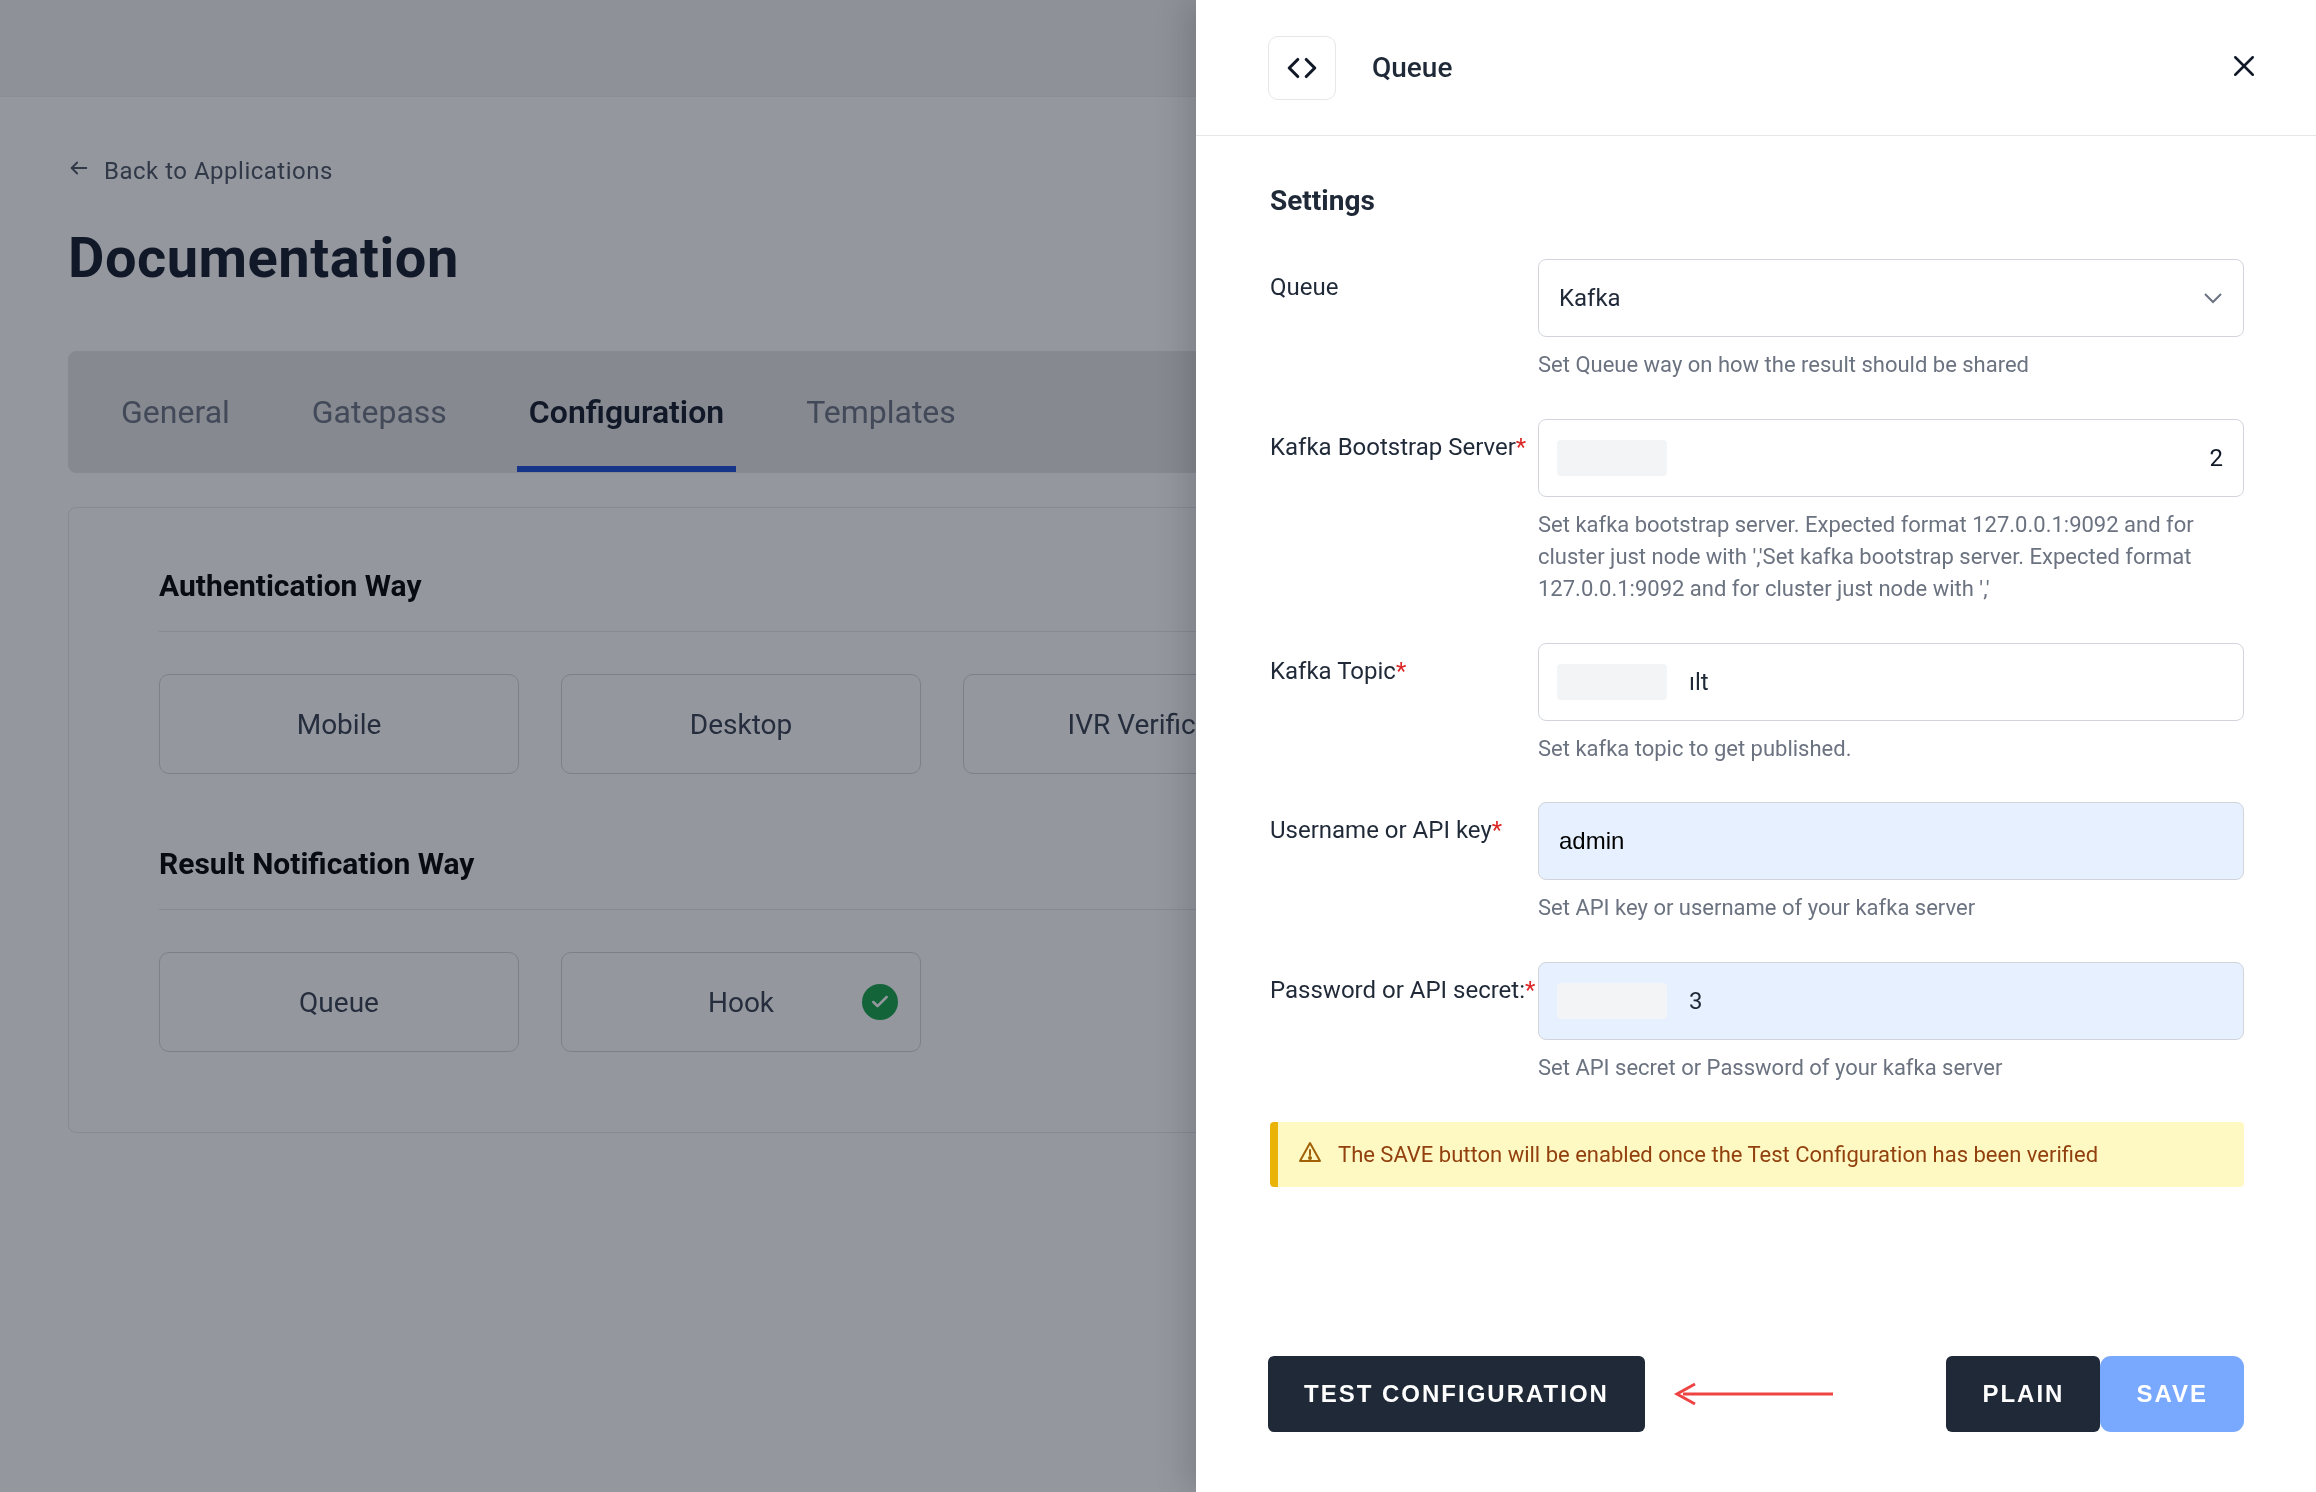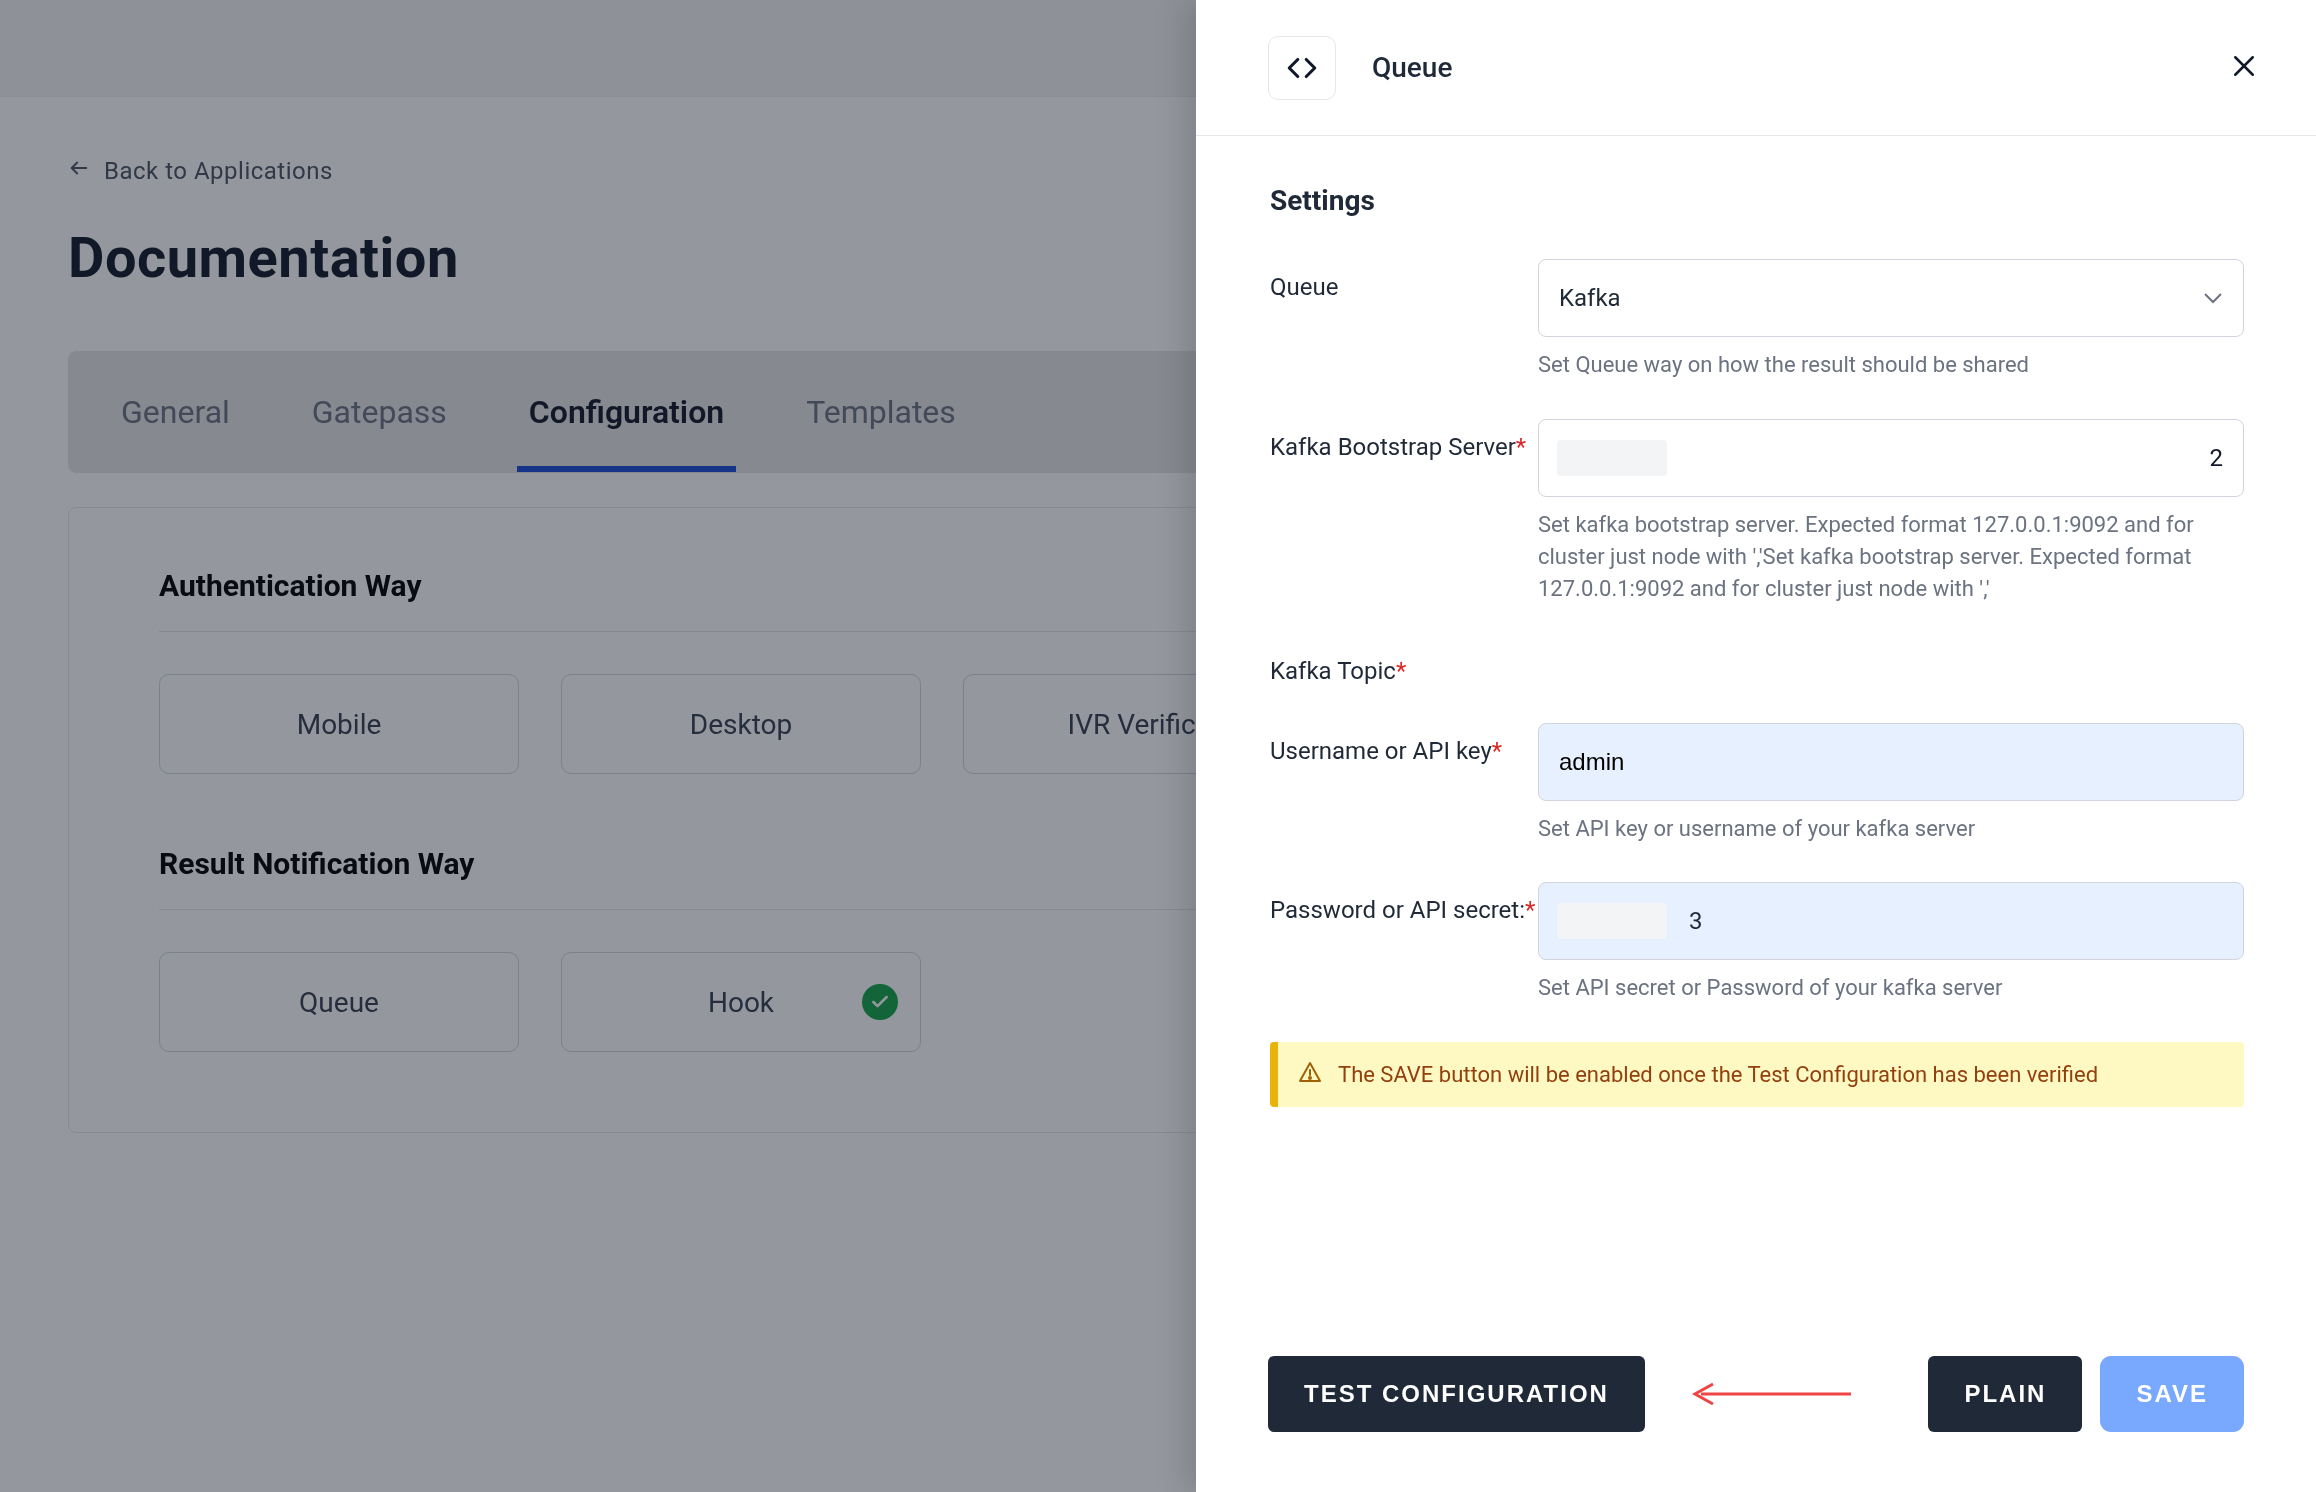--- a/index.html
+++ b/index.html
@@ -60,21 +60,21 @@
 
   .helper { margin-top:12px; font-size:22px; color:#6b7280; line-height:1.45; }
 
   .switch { width:78px; height:44px; border-radius:999px; background:#e5e7eb; position:relative; border:1px solid #d1d5db; cursor:pointer; }
   .switch .knob { position:absolute; top:4px; left:4px; width:34px; height:34px; border-radius:50%; background:#22c55e; transition:left .15s; }
   .switch.on .knob { left:38px; }
 
   .banner { display:flex; align-items:center; gap:16px; background:#fef9c3; border-left:8px solid #eab308; padding:18px 20px; border-radius:4px; font-size:22px; color:#92400e; margin-top:8px; }
   .banner svg { width:24px; height:24px; flex:0 0 auto; }
 
-  .drawer-footer { padding: 50px 72px 60px 72px; display:flex; align-items:center; gap:18px; }
+  .drawer-footer { padding: 50px 72px 60px 72px; display:flex; align-items:center; }
   .btn { height:76px; padding:0 36px; border:none; border-radius:6px; font-size:24px; font-weight:700; letter-spacing:2px; cursor:pointer; }
   .btn.dark { background:#1f2937; color:#fff; }
   .btn.primary { background:#79a8ff; color:#fff;border-radius:11px; }
   .footer-spacer { flex:1; }
 
   
   .anno-arrow { display:flex; align-items:center; margin-left: 20px; }
   .anno-arrow svg { width:170px; height:26px; }
 </style>
 </head>
@@ -178,20 +178,27 @@
           <div class="input">
             <span class="masked-pill"></span>
             <span class="masked-right">2</span>
           </div>
           <div class="helper">Set kafka bootstrap server. Expected format 127.0.0.1:9092 and for cluster just node with ','Set kafka bootstrap server. Expected format 127.0.0.1:9092 and for cluster just node with ','</div>
         </div>
       </div>
 
       <div class="form-row">
         <div class="label-col"><span>Kafka Topic</span><span class="req">*</span></div>
+        <div class="field-col">
+          <div class="input">
+            <span class="masked-pill"></span>
+            <span style="margin-left:130px">ılt</span>
+          </div>
+          <div class="helper">Set kafka topic to get published.</div>
+        </div>
       </div>
 
 
       <div class="form-row">
         <div class="label-col"><span>Username or API key</span><span class="req">*</span></div>
         <div class="field-col">
           <div class="input autofill">
             <input type="text" value="admin" style="">
           </div>
           <div class="helper">Set API key or username of your kafka server</div>

